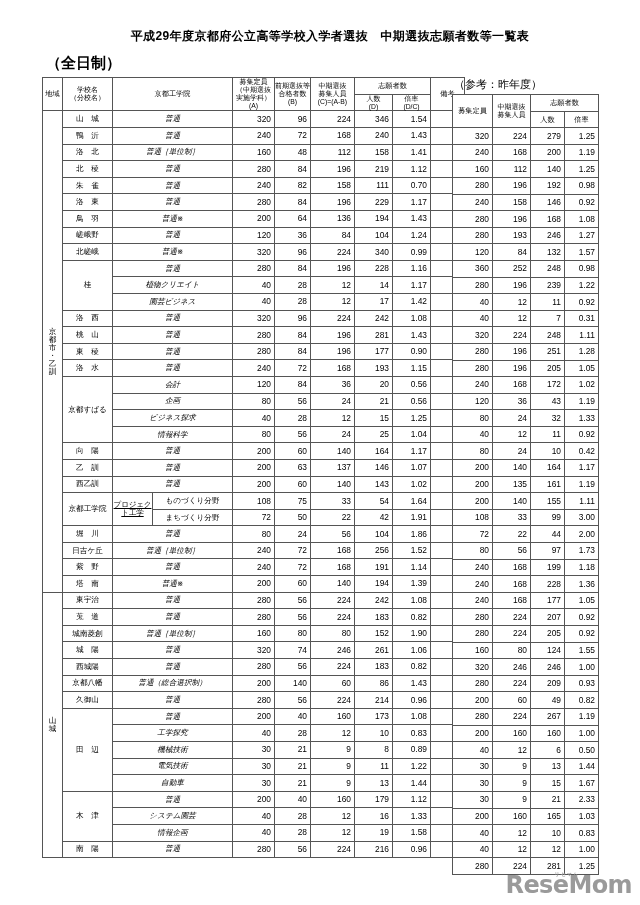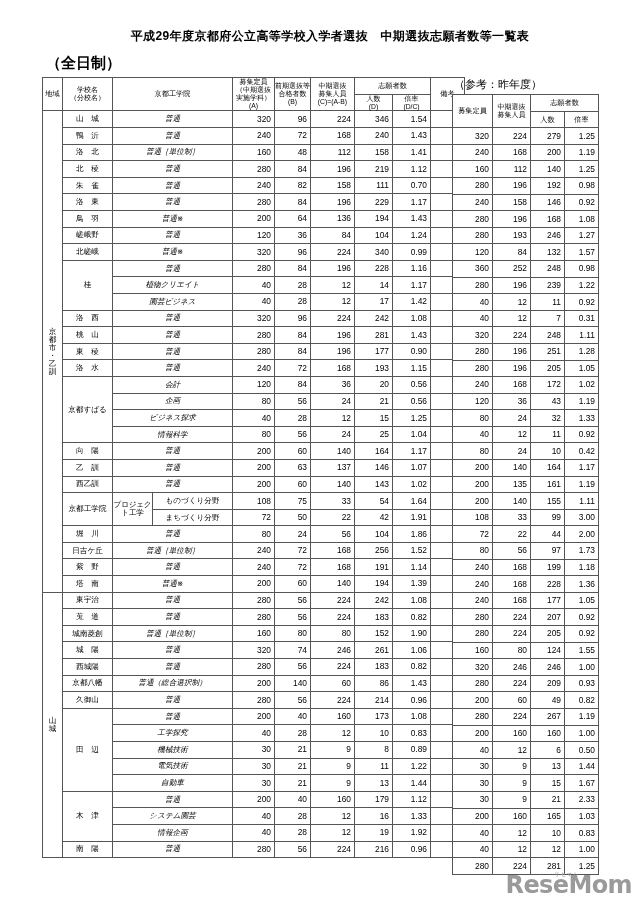--- a/index.html
+++ b/index.html
@@ -87,20 +87,21 @@
   }
   td.course {
     width: 120px;
     font-size: 7.6px;
     font-style: italic;
   }
   td.proj {
     width: 40px;
     font-size: 4.6px;
     letter-spacing: -0.2px;
+    text-decoration: underline;
   }
   td.sub {
     width: 80px;
     font-size: 7.6px;
   }
   col.c-a  { width: 42px; }
   col.c-b  { width: 36px; }
   col.c-c  { width: 44px; }
   col.c-d  { width: 38px; }
   col.c-e  { width: 38px; }
@@ -680,21 +681,21 @@
             <td class="num">16</td>
             <td class="num">1.33</td>
             <td class=""></td>
           </tr>
           <tr>
             <td class="course" colspan="2">情報企画</td>
             <td class="num">40</td>
             <td class="num">28</td>
             <td class="num">12</td>
             <td class="num">19</td>
-            <td class="num">1.92</td>
+            <td class="num">1.58</td>
             <td class=""></td>
           </tr>
           <tr>
             <td class="school">南　陽</td>
             <td class="course" colspan="2">普通</td>
             <td class="num">280</td>
             <td class="num">56</td>
             <td class="num">224</td>
             <td class="num">216</td>
             <td class="num">0.96</td>

